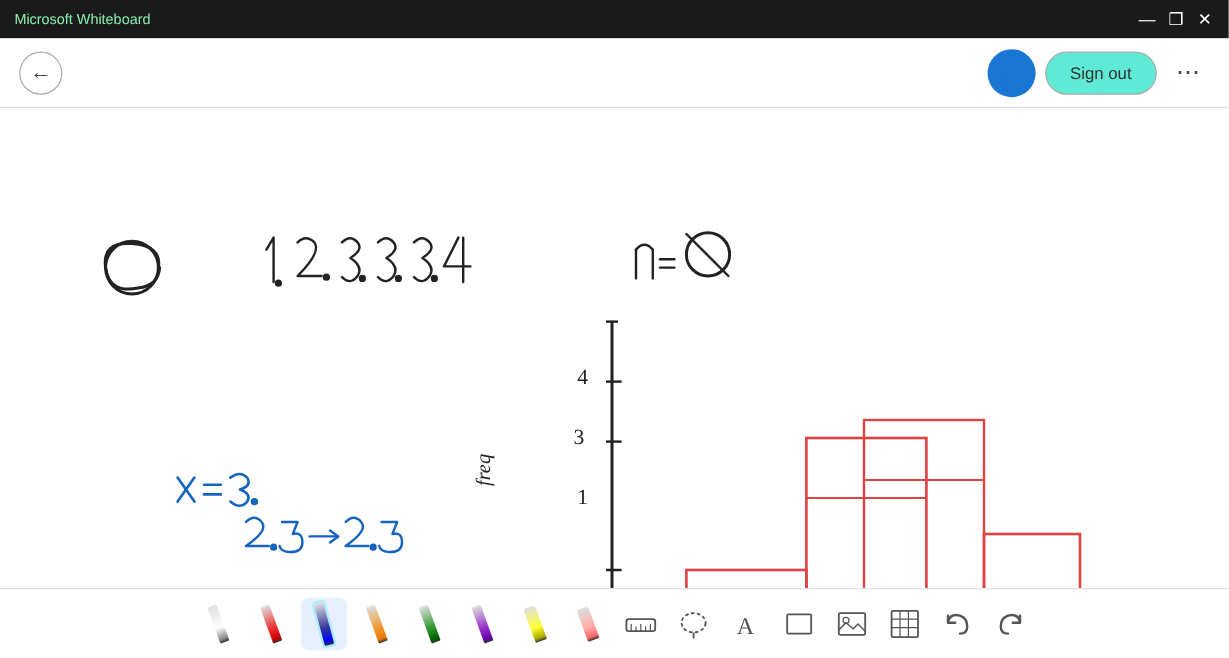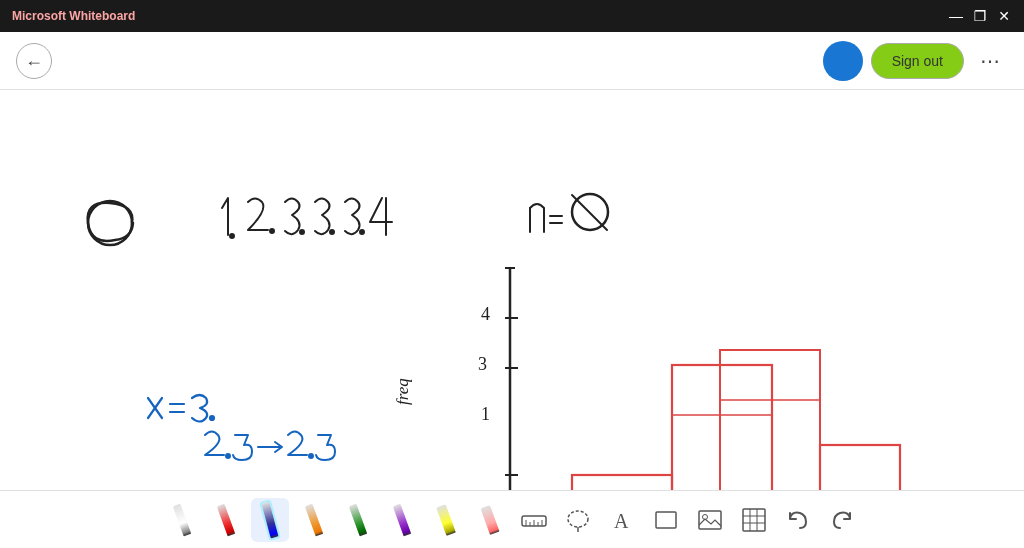--- a/index.html
+++ b/index.html
@@ -15,23 +15,22 @@
     .title-bar {
       width: 100%;
       height: 32px;
       background: #1a1a1a;
       display: flex;
       align-items: center;
       justify-content: space-between;
       padding: 0 12px;
     }
     .title-bar-title {
-      color: #fca5a5;
+      color: #86efac;
       font-size: 12px;
-      font-weight: bold;
     }
     .title-bar-controls {
       display: flex;
       gap: 8px;
     }
     .title-bar-btn {
       width: 16px;
       height: 16px;
       background: transparent;
       border: none;
@@ -86,21 +85,21 @@
       display: flex;
       align-items: center;
       justify-content: center;
       color: #fff;
       font-size: 18px;
     }
     .sign-out-btn {
       height: 36px;
       border-radius: 18px;
       border: 1.5px solid #aaa;
-      background: #84cc16;
+      background: #5eead4;
       cursor: pointer;
       padding: 0 20px;
       font-size: 14px;
       color: #333;
     }
     .more-btn {
       width: 36px;
       height: 36px;
       border-radius: 50%;
       border: none;

